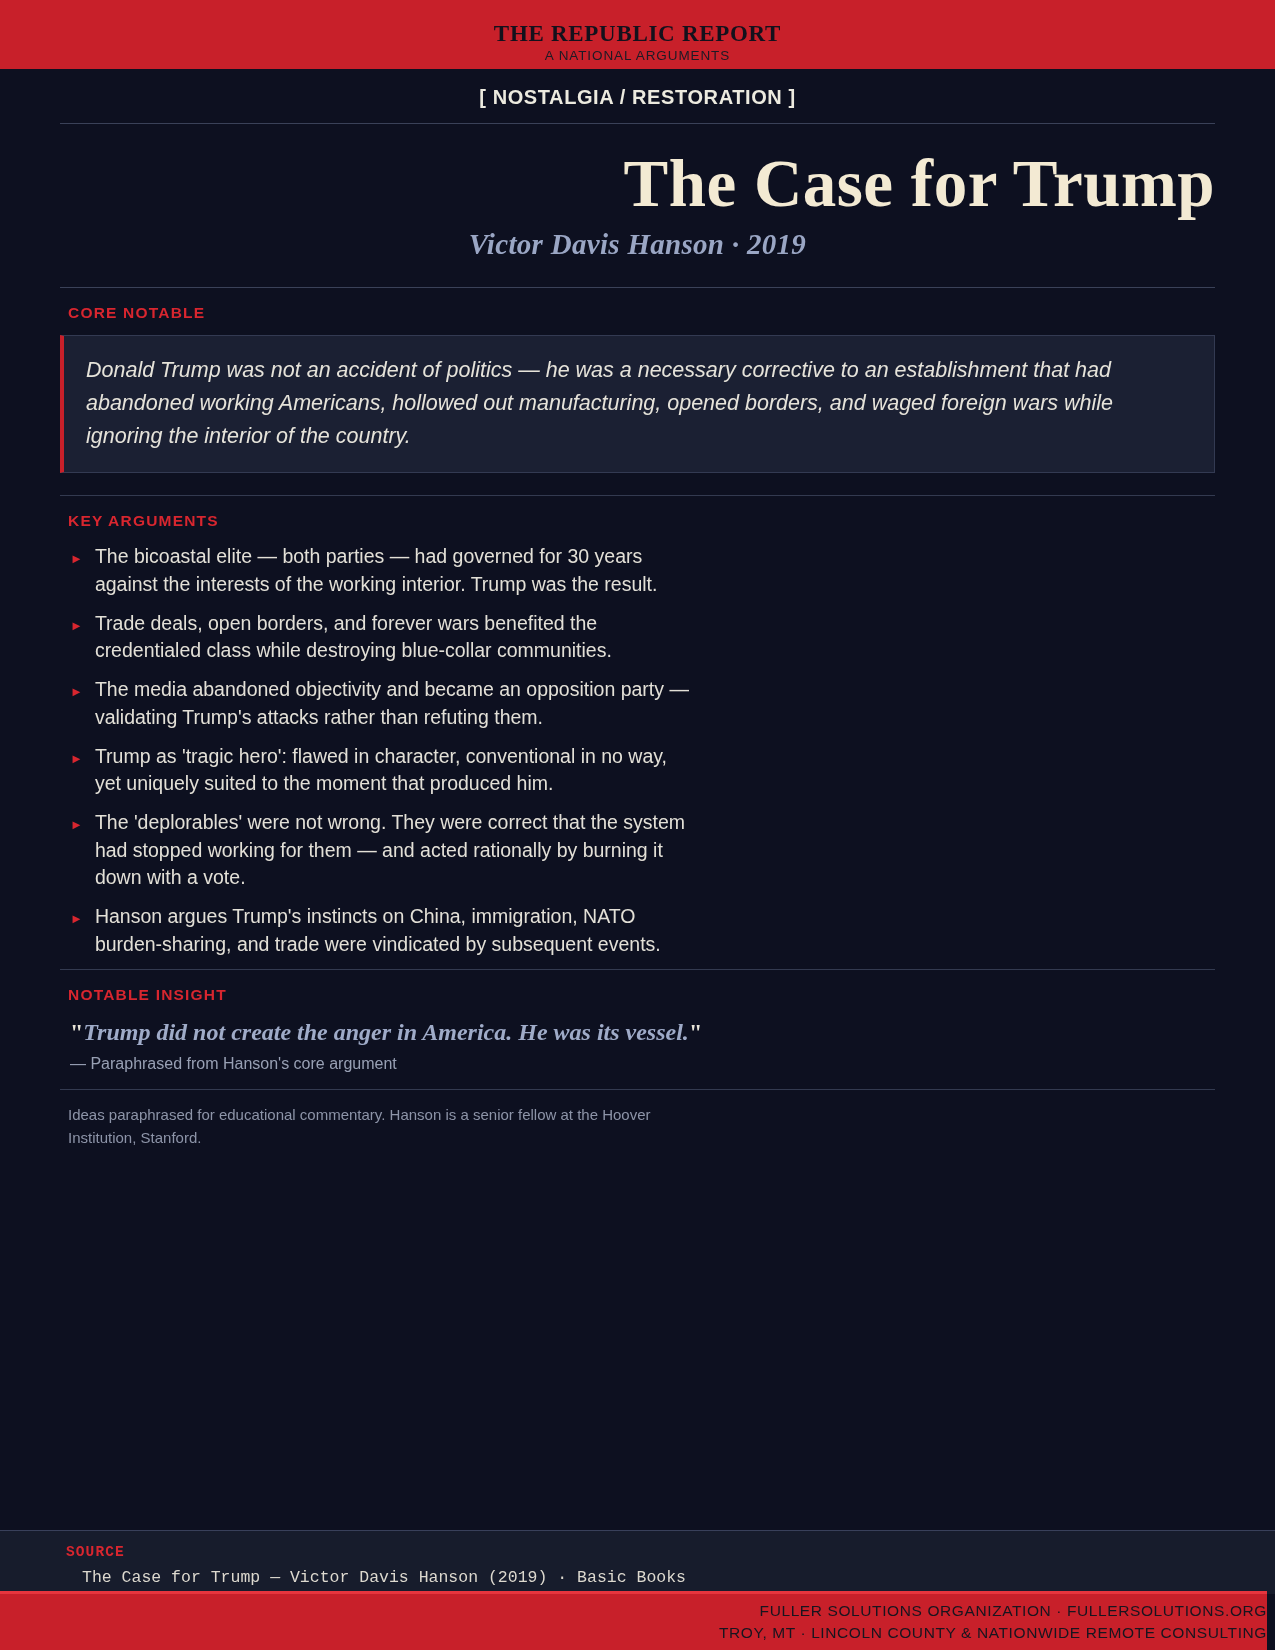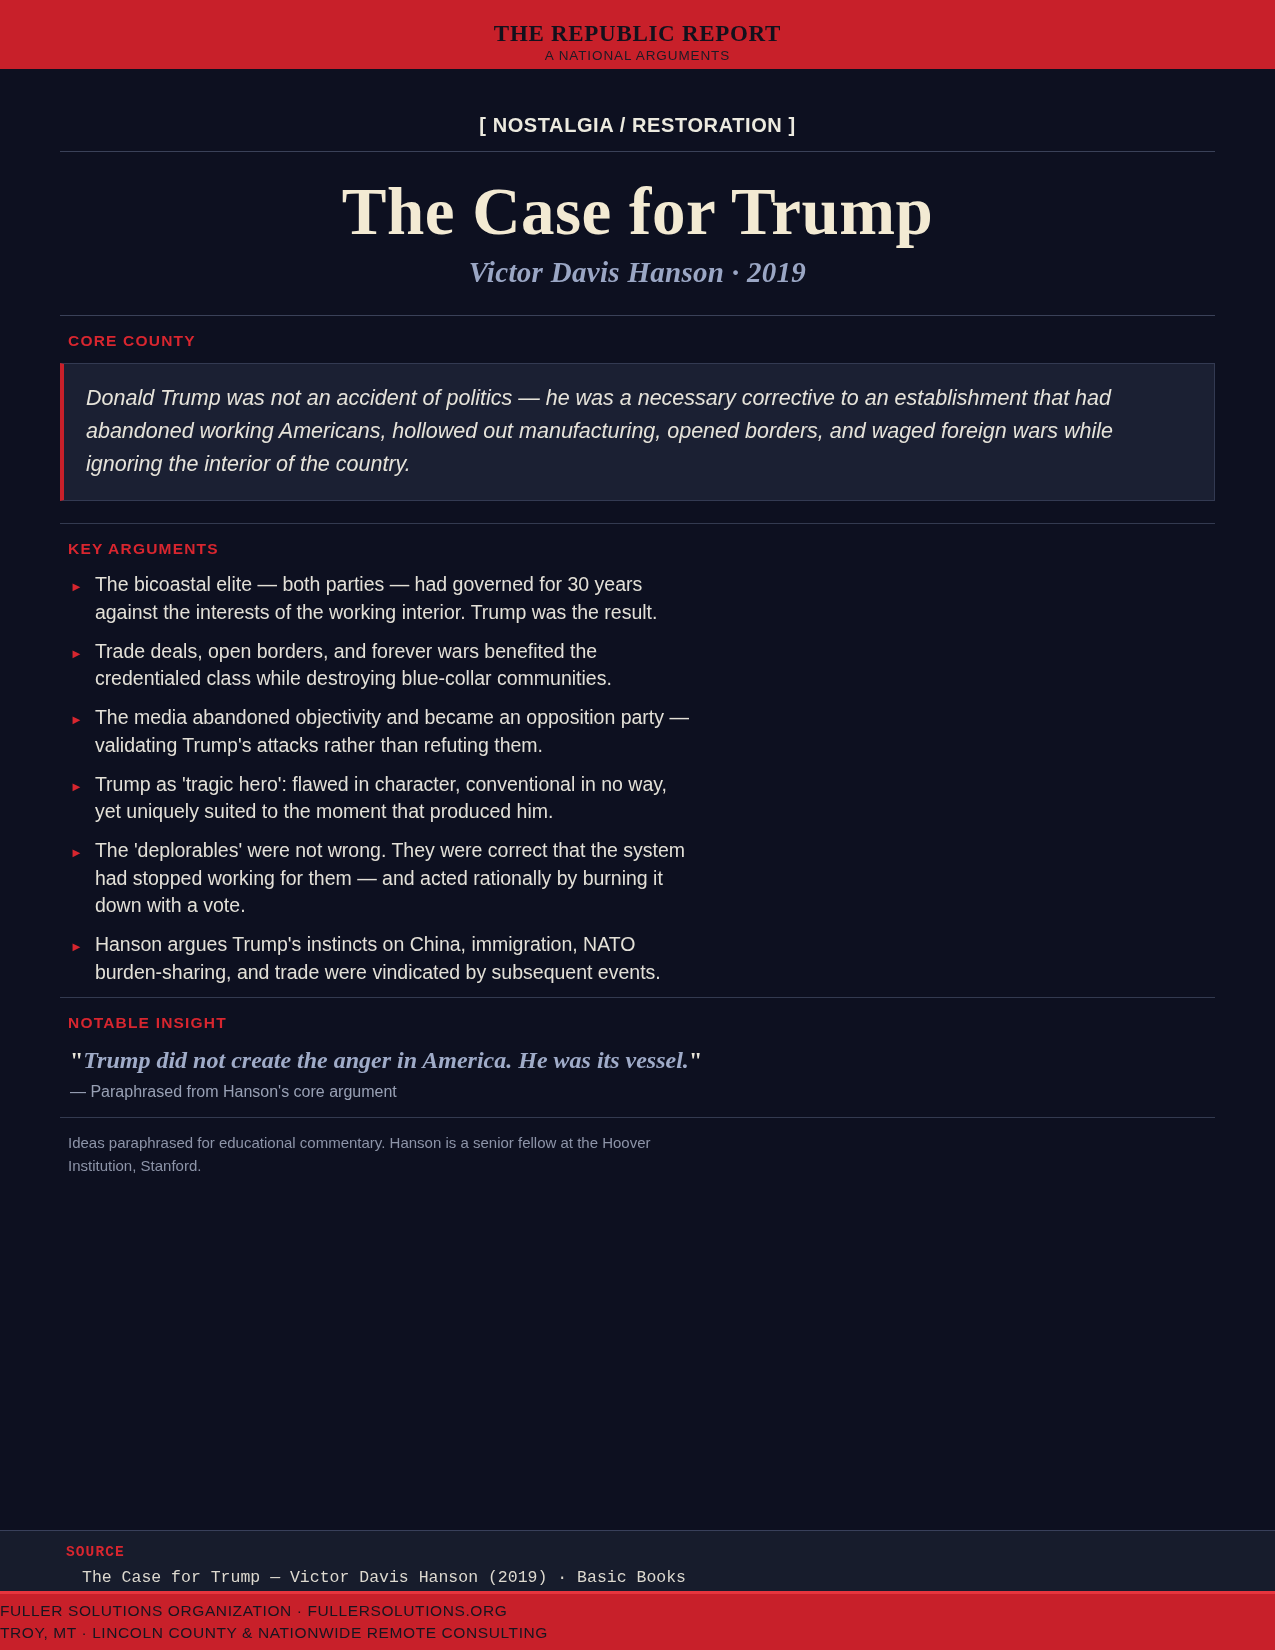--- a/index.html
+++ b/index.html
@@ -48,37 +48,36 @@
     position: relative;
   }
 
   .category {
     text-align: center;
     font-weight: bold;
     font-size: 20px;
     letter-spacing: 0.6px;
     color: #eceadf;
     padding: 17px 0 14px 0;
-    margin-top: 28px;
   }
 
   .rule {
     border-top: 1px solid #3a4158;
     height: 0;
   }
   .rule-thin {
     border-top: 1px solid #333a50;
     height: 0;
   }
 
   .title {
     font-family: "Liberation Serif", serif;
     font-weight: bold;
     font-size: 67px;
-    text-align: center;
+    text-align: right;
     color: #f3ead3;
     letter-spacing: 0.5px;
     margin-top: 23px;
     line-height: 1.08;
   }
   .byline {
     text-align: center;
     font-family: "Liberation Serif", serif;
     font-style: italic;
     font-weight: bold;
@@ -192,28 +191,28 @@
     font-size: 16.5px;
     color: #c8c4ba;
     margin-left: 6px;
     line-height: 1.45;
   }
 
   
   .footer {
     position: absolute;
     left: 0;
-    right: 0;
+    right: 8px;
     bottom: 0;
     height: 56px;
     background: #c8202a;
     border-top: 3px solid #e7353e;
     display: flex;
     flex-direction: column;
-    align-items: flex-start;
+    align-items: flex-end;
     justify-content: center;
     color: #17151f;
   }
   .footer-line {
     font-size: 15.5px;
     letter-spacing: 0.6px;
     line-height: 1.45;
   }
 </style>
 </head>
@@ -227,21 +226,21 @@
 <div class="page">
 
   <div class="category">[ NOSTALGIA / RESTORATION ]</div>
   <div class="rule"></div>
 
   <div class="title">The Case for Trump</div>
   <div class="byline">Victor Davis Hanson  ·  2019</div>
 
   <div class="rule"></div>
 
-  <div class="section-label">CORE COUNTY</div>
+  <div class="section-label">CORE NOTABLE</div>
   <div class="thesis-box">
     <div class="thesis-text">Donald Trump was not an accident of politics — he was a necessary corrective to an establishment that had abandoned working Americans, hollowed out manufacturing, opened borders, and waged foreign wars while ignoring the interior of the country.</div>
   </div>
 
   <div class="rule-thin"></div>
 
   <div class="section-label">KEY ARGUMENTS</div>
   <ul class="args">
     <li class="arg">
       <span class="arg-marker">►</span>

